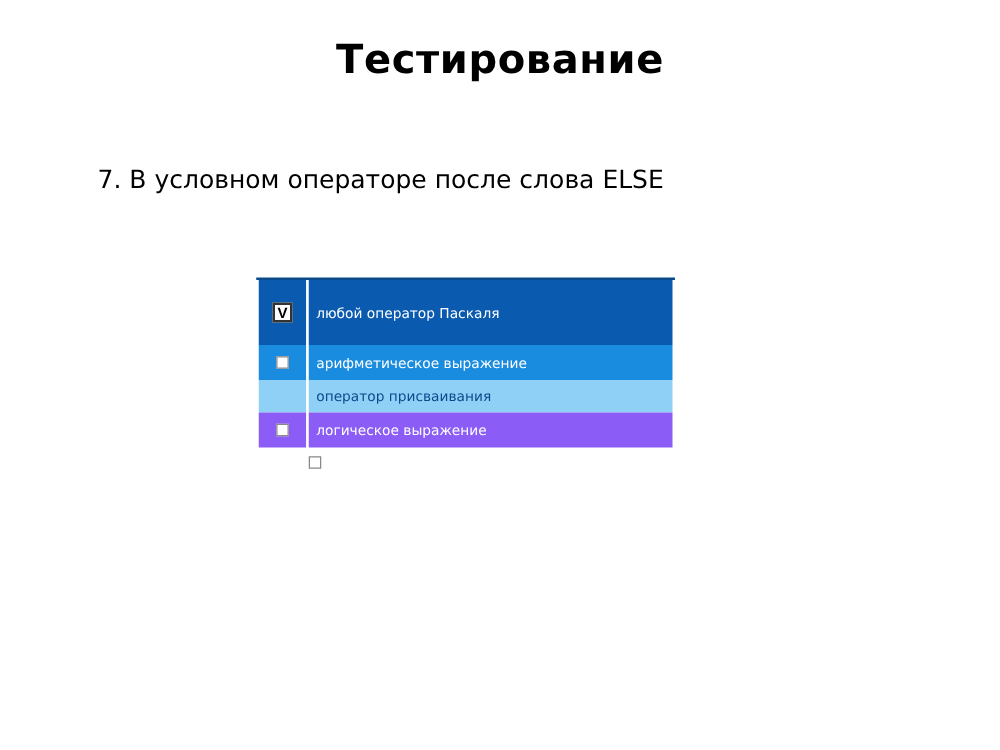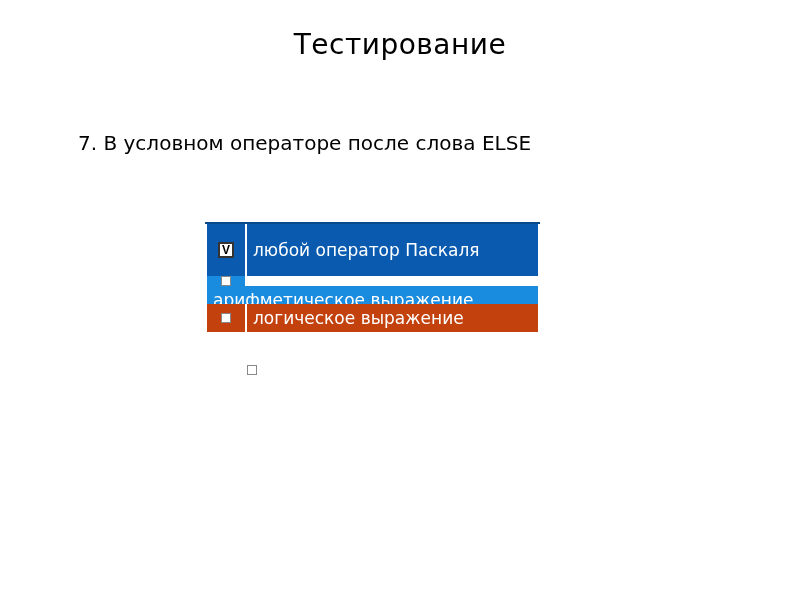--- a/index.html
+++ b/index.html
@@ -1,35 +1,35 @@
 <!DOCTYPE html>
 <html><head>
 <meta charset="utf-8">
 <style>
   * { box-sizing: border-box; margin: 0; padding: 0; }
   html, body { width: 800px; height: 600px; background: #ffffff; font-family: "DejaVu Sans", Arial, sans-serif; }
   .slide { width: 800px; height: 600px; position: relative; background: #fff; }
-  .title { font-size: 28px; text-align: center; padding-top: 28px; color: #000; font-weight: 400; letter-spacing: 0.5px; }
+  .title { font-size: 32px; text-align: center; padding-top: 28px; color: #000; font-weight: 700; letter-spacing: 0.5px; }
   .question { position: absolute; left: 78px; top: 130px; width: 620px; font-size: 20px; color: #000; line-height: 1.35; }
   .question .indent { padding-left: 28px; display: block; }
   .answers { position: absolute; left: 205px; top: 222px; width: 335px; border-top: 2px solid #0a4a8a; }
   .row { display: flex; align-items: stretch; border-left: 2px solid #fff; border-right: 2px solid #fff; }
   .cell-check { width: 38px; display: flex; align-items: center; justify-content: center; }
-  .cell-label { flex: 1; display: flex; align-items: center; padding: 4px 6px; font-size: 17px; color: #fff; }
+  .cell-label { flex: 1; display: flex; align-items: center; padding: 4px 6px; font-size: 11px; color: #fff; }
   .chk { width: 16px; height: 16px; background: #fff; border: 2px solid #333; display: flex; align-items: center; justify-content: center; font-size: 12px; font-weight: 900; color: #000; line-height: 1; position: relative; }
   .chk.small { width: 10px; height: 10px; border: 1px solid #888; }
   .row-1 { height: 52px; }
   .row-1 .cell-check { background: #0a5bb0; }
   .row-1 .cell-label { background: #0a5bb0; }
   .row-2 .cell-check, .row-2 .cell-label { background: #1a8ce0; }
-  .row-2 { height: 28px; flex-direction: column; }
+  .row-2 { height: 28px; }
   .row-3 .cell-check, .row-3 .cell-label { background: #8fd0f7; }
   .row-3 { height: 26px; }
   .row-3 .cell-label { color: #0a4a8a; }
-  .row-4 .cell-check, .row-4 .cell-label { background: #c2410c; }
+  .row-4 .cell-check, .row-4 .cell-label { background: #8b5cf6; }
   .row-4 { height: 28px; }
   .divider { width: 2px; background: #fff; align-self: stretch; }
   .v-mark { font-family: Arial, sans-serif; }
   .stray-check { position: absolute; left: 247px; top: 365px; }
 </style>
 </head>
 <body>
 
 <div class="slide">
   <h1 class="title">Тестирование</h1>
@@ -52,20 +52,25 @@
     </div>
 
     <div class="row row-2">
       <div class="cell-check">
         <span class="chk small"></span>
       </div>
       <div class="divider"></div>
       <div class="cell-label">арифметическое выражение</div>
     </div>
 
+    <div class="row row-3">
+      <div class="cell-check"></div>
+      <div class="divider"></div>
+      <div class="cell-label">оператор присваивания</div>
+    </div>
 
     <div class="row row-4">
       <div class="cell-check">
         <span class="chk small"></span>
       </div>
       <div class="divider"></div>
       <div class="cell-label">логическое выражение</div>
     </div>
 
   </div>

